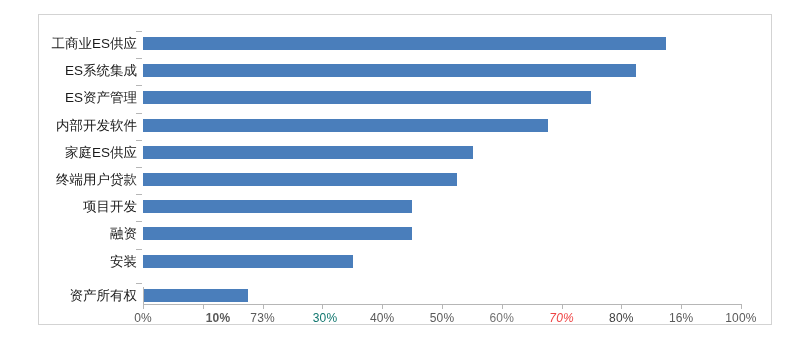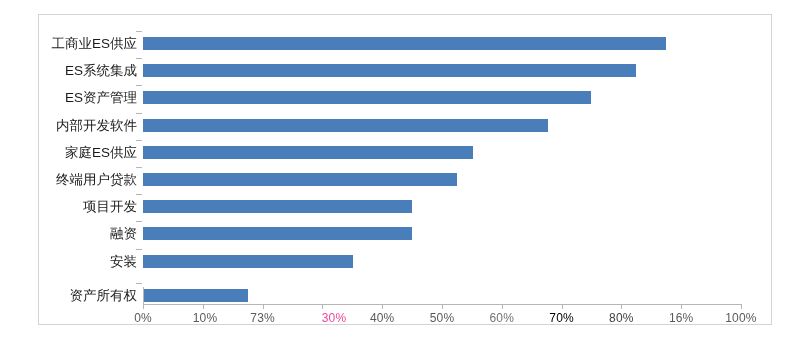--- a/index.html
+++ b/index.html
@@ -190,27 +190,27 @@
       <div class="tick" style="left: 343.2px; background: rgb(182, 182, 182);"></div>
       <div class="tick" style="left: 403px; background: rgb(182, 182, 182);"></div>
       <div class="tick" style="left: 462.8px; background: rgb(182, 182, 182);"></div>
       <div class="tick" style="left: 522.6px; background: rgb(182, 182, 182);"></div>
       <div class="tick" style="left: 582.4px; background: rgb(182, 182, 182);"></div>
       <div class="tick" style="left: 642.2px; background: rgb(182, 182, 182);"></div>
       <div class="tick" style="left: 702px; background: rgb(182, 182, 182);"></div>
     </div>
   <div id="tick-labels-layer">
       <div class="tick-label" style="left: 104px; color: rgb(90, 90, 90);">0%</div>
-      <div class="tick-label" style="left: 166px; color: rgb(90, 90, 90);">10%</div>
+      <div class="tick-label" style="left: 179px; color: rgb(90, 90, 90); font-weight: bold;">10%</div>
       <div class="tick-label" style="left: 223.6px; color: rgb(90, 90, 90);">73%</div>
-      <div class="tick-label" style="left: 295px; color: #ec4899;">30%</div>
+      <div class="tick-label" style="left: 286px; color: #0f766e;">30%</div>
       <div class="tick-label" style="left: 343.2px; color: rgb(90, 90, 90);">40%</div>
       <div class="tick-label" style="left: 403px; color: rgb(90, 90, 90);">50%</div>
       <div class="tick-label" style="left: 462.8px; color: #737373;">60%</div>
-      <div class="tick-label" style="left: 522.6px; color: #000000;">70%</div>
+      <div class="tick-label" style="left: 522.6px; color: #ef4444; font-style: italic;">70%</div>
       <div class="tick-label" style="left: 582.4px; color: #404040;">80%</div>
       <div class="tick-label" style="left: 642.2px; color: rgb(90, 90, 90);">16%</div>
       <div class="tick-label" style="left: 702px; color: rgb(90, 90, 90);">100%</div>
     </div>
 
 </div>
 
 <div id="page-edge-bottom"></div>
 
 </body></html>

